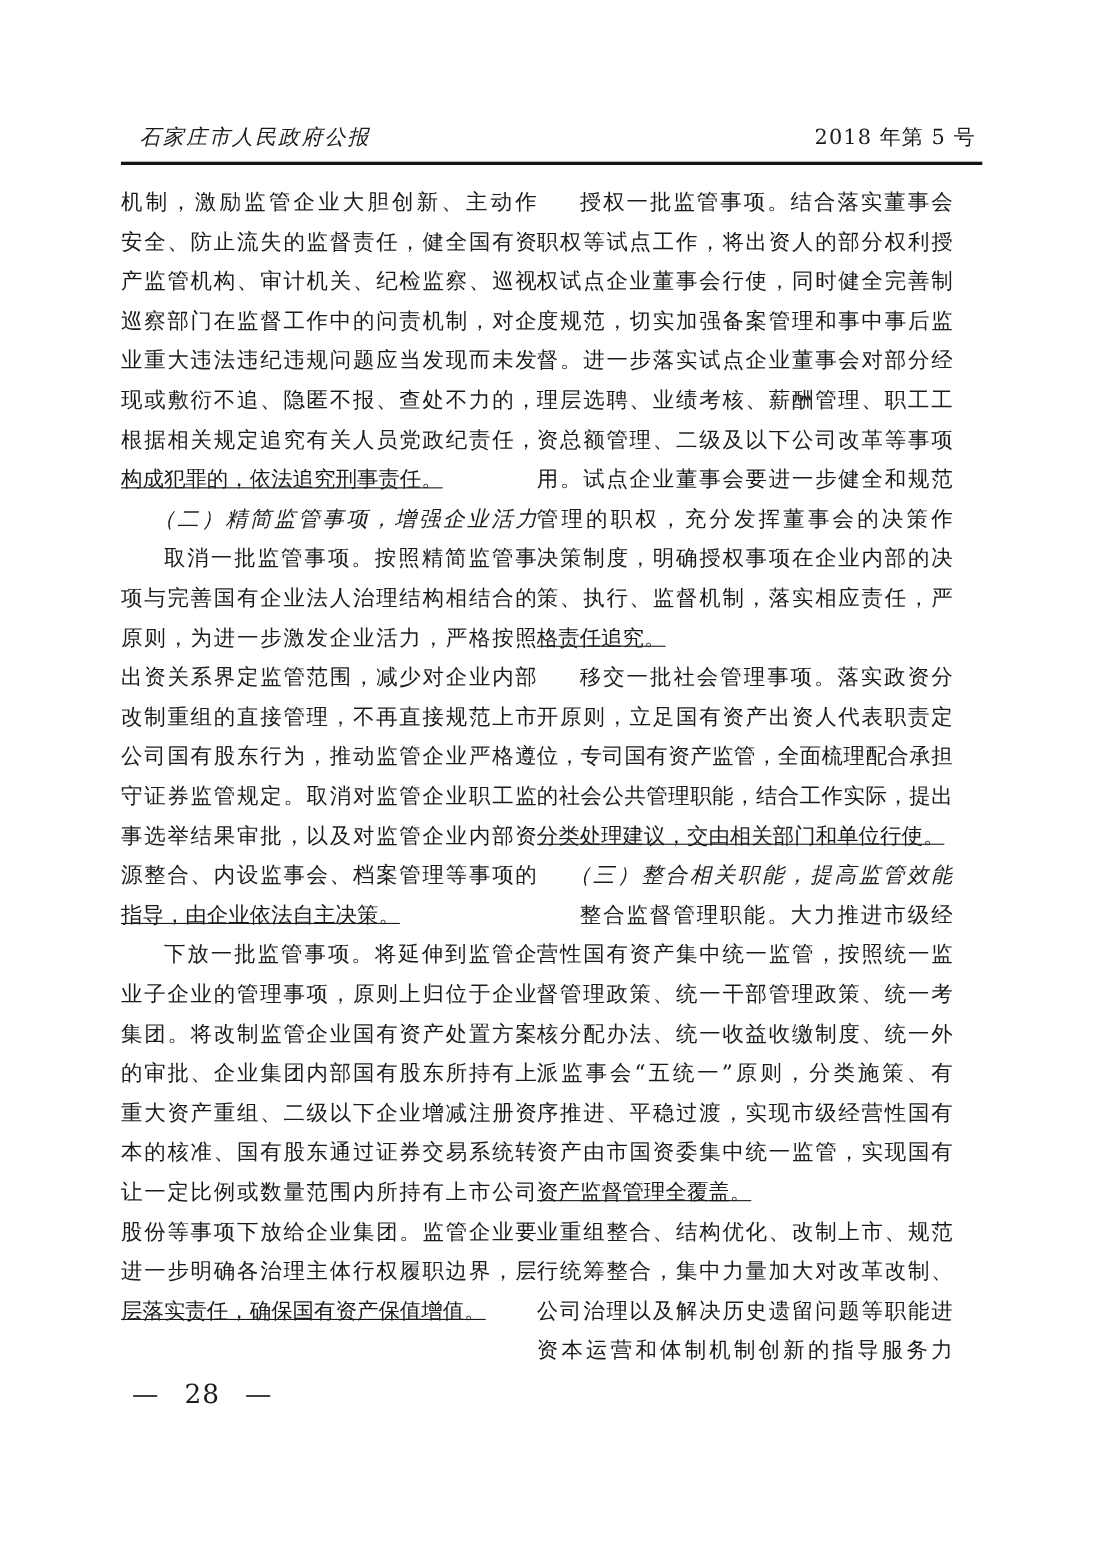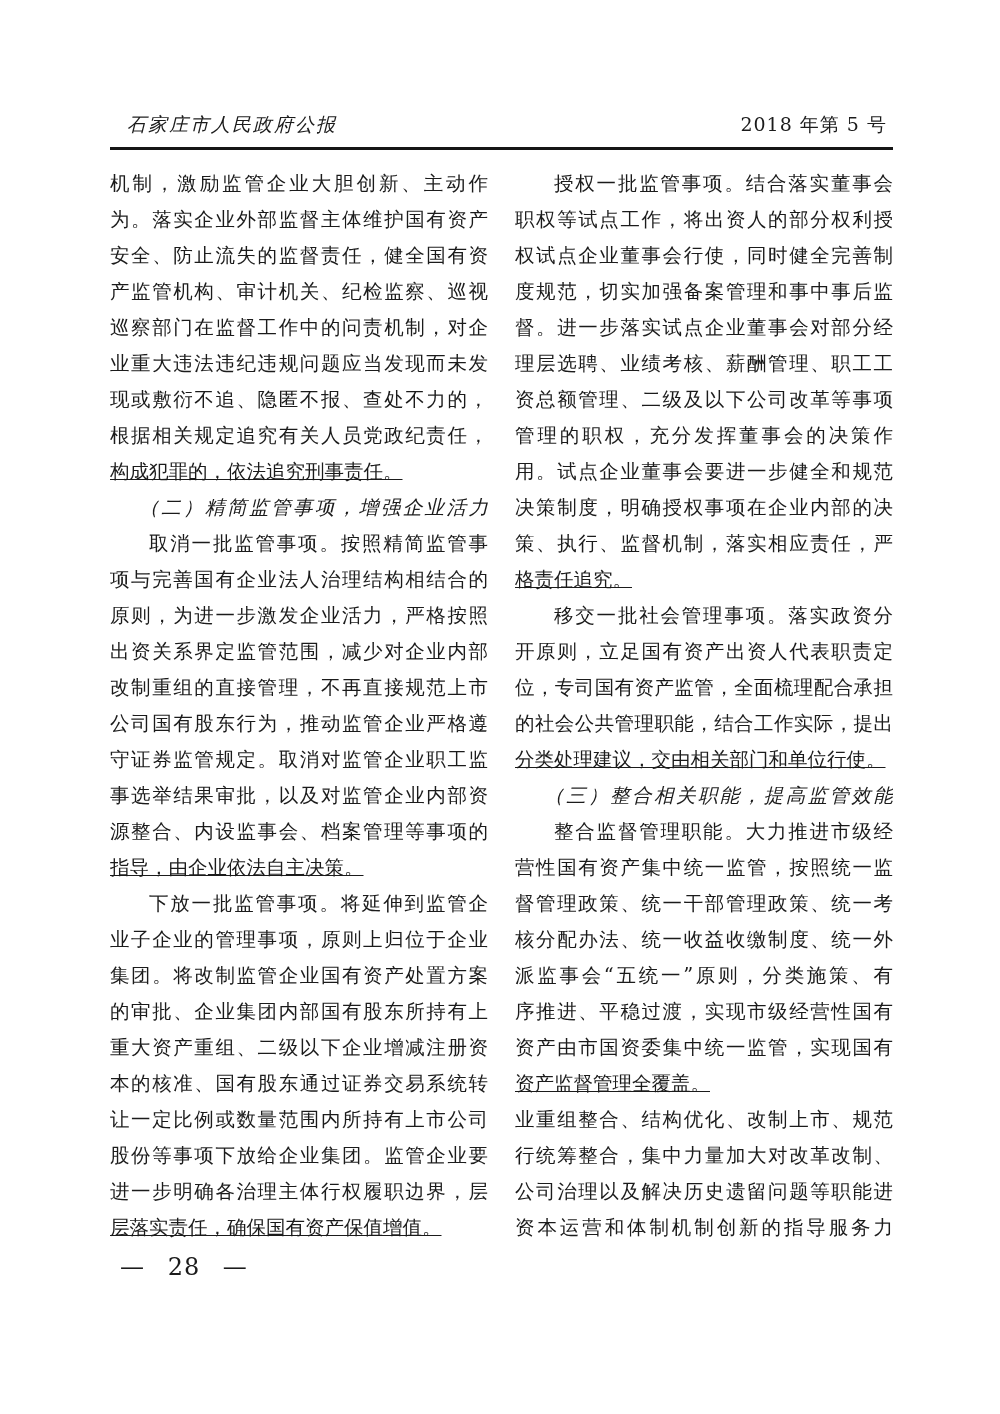--- a/index.html
+++ b/index.html
@@ -25,21 +25,20 @@
     font-size: 19px;
     font-style: italic;
     letter-spacing: 2px;
   }
   .issue-label {
     font-size: 19px;
     letter-spacing: 1px;
   }
   .columns {
     display: flex;
-    gap: 27px;
     margin-top: 16px;
   }
   .column { width: 378px; }
   .line {
     height: 36px;
     line-height: 36px;
     font-size: 19.5px;
     text-align: justify;
     text-align-last: justify;
     overflow: hidden;
@@ -61,21 +60,20 @@
 
 <div class="page">
   <div class="header">
     <span class="journal-title">石家庄市人民政府公报</span>
     <span class="issue-label">2018 年第 5 号</span>
   </div>
 
   <div class="columns">
     <div class="column">
         <div class="line">机制，激励监管企业大胆创新、主动作</div>
-        <div class="line">为。落实企业外部监督主体维护国有资产</div>
         <div class="line">安全、防止流失的监督责任，健全国有资</div>
         <div class="line">产监管机构、审计机关、纪检监察、巡视</div>
         <div class="line">巡察部门在监督工作中的问责机制，对企</div>
         <div class="line">业重大违法违纪违规问题应当发现而未发</div>
         <div class="line">现或敷衍不追、隐匿不报、查处不力的，</div>
         <div class="line">根据相关规定追究有关人员党政纪责任，</div>
         <div class="line nofill">构成犯罪的，依法追究刑事责任。</div>
         <div class="line heading">（二）精简监管事项，增强企业活力</div>
         <div class="line indent">取消一批监管事项。按照精简监管事</div>
         <div class="line">项与完善国有企业法人治理结构相结合的</div>
@@ -99,22 +97,22 @@
         <div class="line nofill">层落实责任，确保国有资产保值增值。</div>
       </div>
     <div class="column">
         <div class="line indent">授权一批监管事项。结合落实董事会</div>
         <div class="line">职权等试点工作，将出资人的部分权利授</div>
         <div class="line">权试点企业董事会行使，同时健全完善制</div>
         <div class="line">度规范，切实加强备案管理和事中事后监</div>
         <div class="line">督。进一步落实试点企业董事会对部分经</div>
         <div class="line">理层选聘、业绩考核、薪酬管理、职工工</div>
         <div class="line">资总额管理、二级及以下公司改革等事项</div>
+        <div class="line">用。试点企业董事会要进一步健全和规范</div>
         <div class="line">管理的职权，充分发挥董事会的决策作</div>
-        <div class="line">用。试点企业董事会要进一步健全和规范</div>
         <div class="line">决策制度，明确授权事项在企业内部的决</div>
         <div class="line">策、执行、监督机制，落实相应责任，严</div>
         <div class="line nofill">格责任追究。</div>
         <div class="line indent">移交一批社会管理事项。落实政资分</div>
         <div class="line">开原则，立足国有资产出资人代表职责定</div>
         <div class="line">位，专司国有资产监管，全面梳理配合承担</div>
         <div class="line">的社会公共管理职能，结合工作实际，提出</div>
         <div class="line nofill">分类处理建议，交由相关部门和单位行使。</div>
         <div class="line heading">（三）整合相关职能，提高监管效能</div>
         <div class="line indent">整合监督管理职能。大力推进市级经</div>

